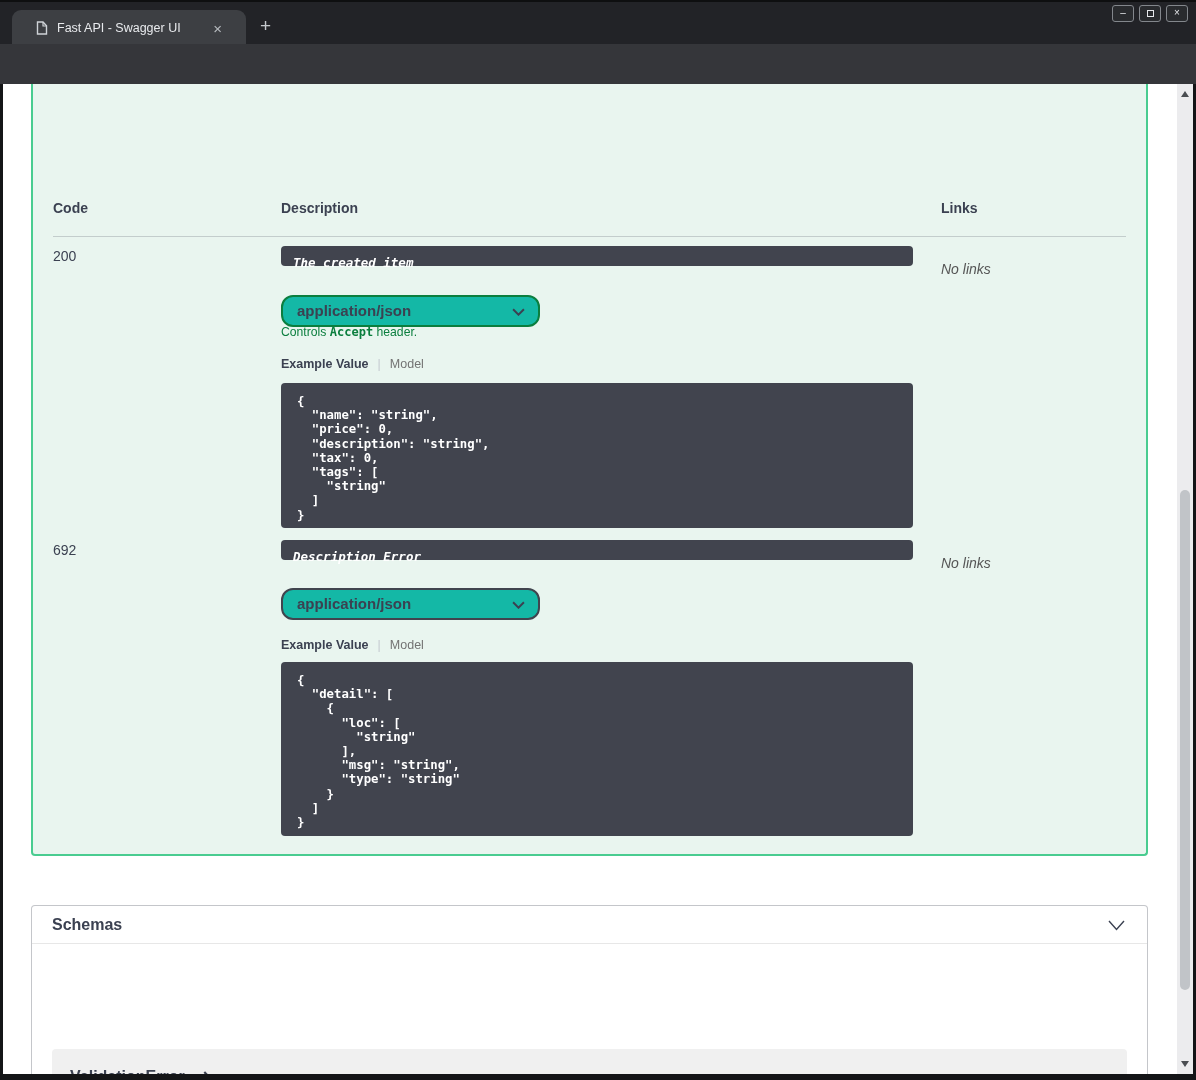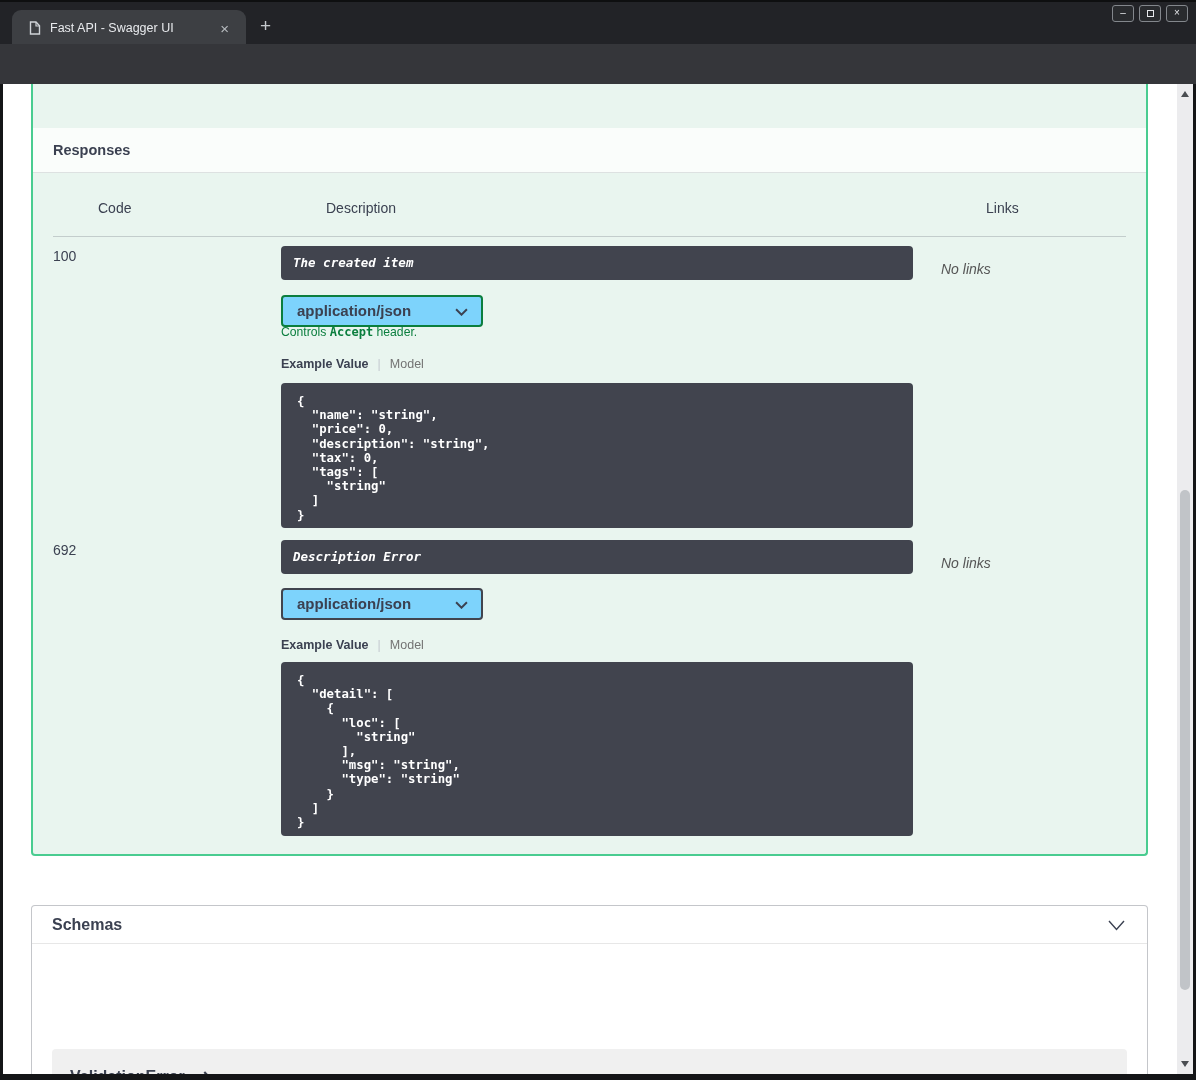--- a/index.html
+++ b/index.html
@@ -1,21 +1,21 @@
 <!DOCTYPE html>
 <html><head>
 <meta charset="utf-8">
 <style>
   * { margin:0; padding:0; box-sizing:border-box; }
   body { background:#555; font-family:"Liberation Sans", sans-serif; }
   .window { position:relative; width:1196px; height:1080px; background:#141517; overflow:hidden; }
 
   
   .tabstrip { position:absolute; top:0; left:0; right:0; height:44px; background:#222327; border-top:2px solid #0e0f10; }
-  .tab { position:absolute; left:12px; top:8px; width:234px; height:36px; background:#3d3f43; border-radius:9px 9px 0 0; display:flex; align-items:center; padding:0 17px; }
+  .tab { position:absolute; left:12px; top:8px; width:234px; height:36px; background:#3d3f43; border-radius:9px 9px 0 0; display:flex; align-items:center; padding:0 24px; }
   .tab-title { color:#e8eaed; font-size:12.5px; margin-left:9px; flex:1; white-space:nowrap; overflow:hidden; }
   .tab-close { color:#b7bbbf; font-size:15px; line-height:15px; margin-left:6px; cursor:default; }
   .newtab { position:absolute; left:260px; top:14px; color:#c4c8cc; font-size:19px; line-height:19px; }
   .winctl { position:absolute; top:3px; right:8px; display:flex; gap:5px; }
   .winbtn { width:22px; height:17px; border:1px solid #83878c; border-radius:3px; background:#292b2e; color:#e6e8eb; font-size:10px; line-height:14px; text-align:center; }
   .winbtn .sq { display:inline-block; width:7px; height:7px; border:1px solid #e6e8eb; margin-top:4px; }
 
   .toolbar { position:absolute; top:44px; left:0; right:0; height:40px; background:#35363a; }
   .navic { position:absolute; top:49px; width:26px; height:26px; text-align:center; color:#e7e9eb; font-size:17px; line-height:25px; }
   .omnibox { position:absolute; left:108px; top:48px; width:972px; height:28px; border-radius:14px; background:#2e3034; display:flex; align-items:center; }
@@ -35,31 +35,31 @@
   .sb-track { position:absolute; top:0; right:0; width:16px; height:100%; background:#ececee; }
   .sb-thumb { position:absolute; top:406px; left:3px; width:10px; height:500px; background:#c1c4c8; border-radius:5px; }
   .sb-up, .sb-down { position:absolute; left:4px; width:0; height:0; border-left:4px solid transparent; border-right:4px solid transparent; }
   .sb-up { top:7px; border-bottom:6px solid #4a4d51; }
   .sb-down { top:977px; border-top:6px solid #4a4d51; }
 
   
   .opblock { position:absolute; left:28px; top:0; width:1117px; height:772px; background:#e9f5ef; border:2px solid #49cc90; border-top:none; border-radius:0 0 4px 4px; }
   .sec-header { position:absolute; left:0; right:0; top:44px; height:45px; background:rgba(255,255,255,.75); border-bottom:1px solid rgba(59,65,81,.15); }
   .sec-header h4 { position:absolute; left:20px; top:0; line-height:45px; font-size:14.5px; font-weight:700; color:#3b4151; }
-  .thead span { position:absolute; top:116px; font-size:14px; font-weight:400; color:#3b4151;margin-left:45px; }
+  .thead span { position:absolute; top:116px; font-size:14px; font-weight:700; color:#3b4151; }
   .th-code { left:20px; } .th-desc { left:248px; } .th-links { left:908px; }
   .thead-line { position:absolute; top:152px; left:20px; width:1073px; height:1px; background:rgba(59,65,81,.22); }
 
   .resp-row { position:absolute; left:0; right:0; }
   .row-200 { top:162px; } .row-422 { top:456px; }
   .r-code { position:absolute; left:20px; top:2px; font-size:14px; color:#3b4151; }
   .r-links { position:absolute; left:908px; top:15px; font-size:14px; color:#555; font-style:italic; }
-  .desc-box { position:absolute; left:248px; top:0; width:632px; height:34px; background:#41444e; border-radius:4px;
+  .desc-box { position:absolute; left:248px; top:0; width:632px; height:20px; background:#41444e; border-radius:4px;
               color:#fff; font-family:"DejaVu Sans Mono", monospace; font-style:italic; font-weight:600; font-size:12.5px; line-height:34px; padding:0 12px; }
-  .ctype { position:absolute; left:248px; width:202px; height:32px; background:#7dd3fc; border-radius:4px; }
+  .ctype { position:absolute; left:248px; width:259px; height:32px; background:#14b8a6; border-radius:12px; }
   .ctype-accept { top:49px; border:2px solid #0b7e3e; }
   .ctype-plain  { top:48px; border:2px solid #41444e; }
   .ctype .lbl { position:absolute; left:14px; top:0; line-height:28px; font-size:15px; font-weight:700; color:#3b4151; }
   .ctype svg { position:absolute; right:13px; top:11px; }
   .accept-note { position:absolute; left:248px; top:79px; font-size:12.2px; color:#0b7e3e; }
   .accept-note code { font-family:"DejaVu Sans Mono", monospace; font-size:12px;font-weight:bold; }
   .tabs { position:absolute; left:248px; font-size:12.5px; }
   .row-200 .tabs { top:111px; } .row-422 .tabs { top:98px; }
   .tab-ex { font-weight:700; color:#3b4151; }
   .tab-sep { color:#c6cbd1; margin:0 9px; }
@@ -123,32 +123,29 @@
           <circle cx="15.7" cy="13" r="2.7" fill="none" stroke="#d0d4d9" stroke-width="1.6"></circle>
           <path d="M11 12.6h2" stroke="#d0d4d9" stroke-width="1.5"></path>
         </svg>
     </div>
     <div class="tb-right dots">⋮</div>
   </div>
 
   <div class="viewport">
 
     <div class="opblock">
-      <div class="sec-header">
-        <h4>Responses</h4>
-      </div>
       <div class="thead">
         <span class="th-code">Code</span>
         <span class="th-desc">Description</span>
         <span class="th-links">Links</span>
       </div>
       <div class="thead-line"></div>
 
       <div class="resp-row row-200">
-        <span class="r-code">100</span>
+        <span class="r-code">200</span>
         <div class="desc-box">The created item</div>
         <div class="ctype ctype-accept">
           <span class="lbl">application/json</span>
           <svg width="13" height="8" viewBox="0 0 12 7">
               <polyline points="1,1 6,6 11,1" fill="none" stroke="#3b4151" stroke-width="1.8"></polyline>
             </svg>
         </div>
         <div class="accept-note"><span>Controls </span><code>Accept</code><span> header.</span></div>
         <div class="tabs">
           <span class="tab-ex">Example Value</span><span class="tab-sep">|</span><span class="tab-model">Model</span>

